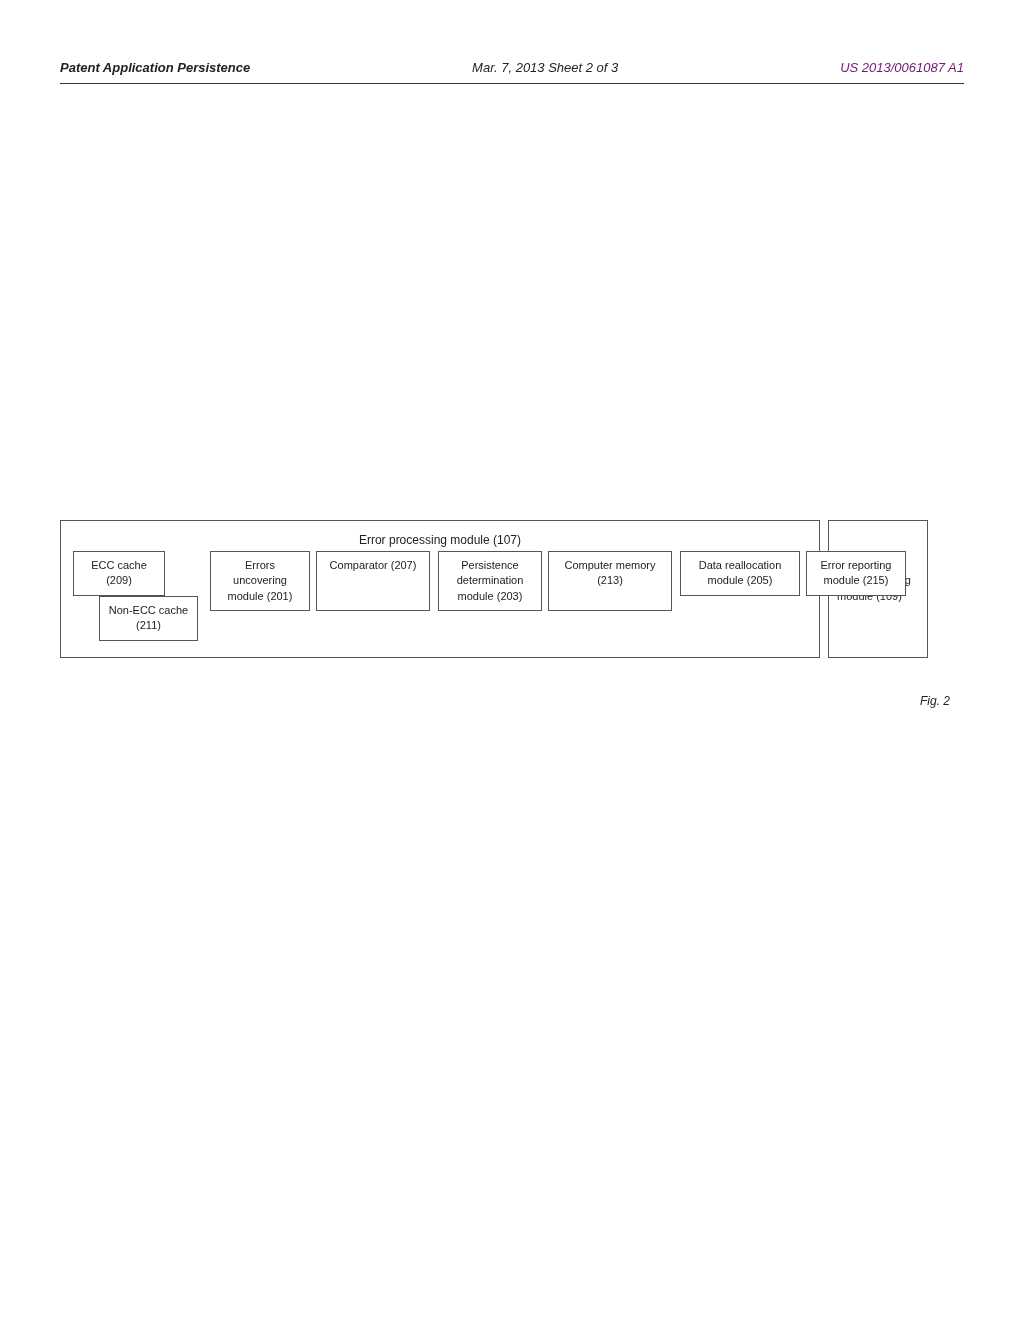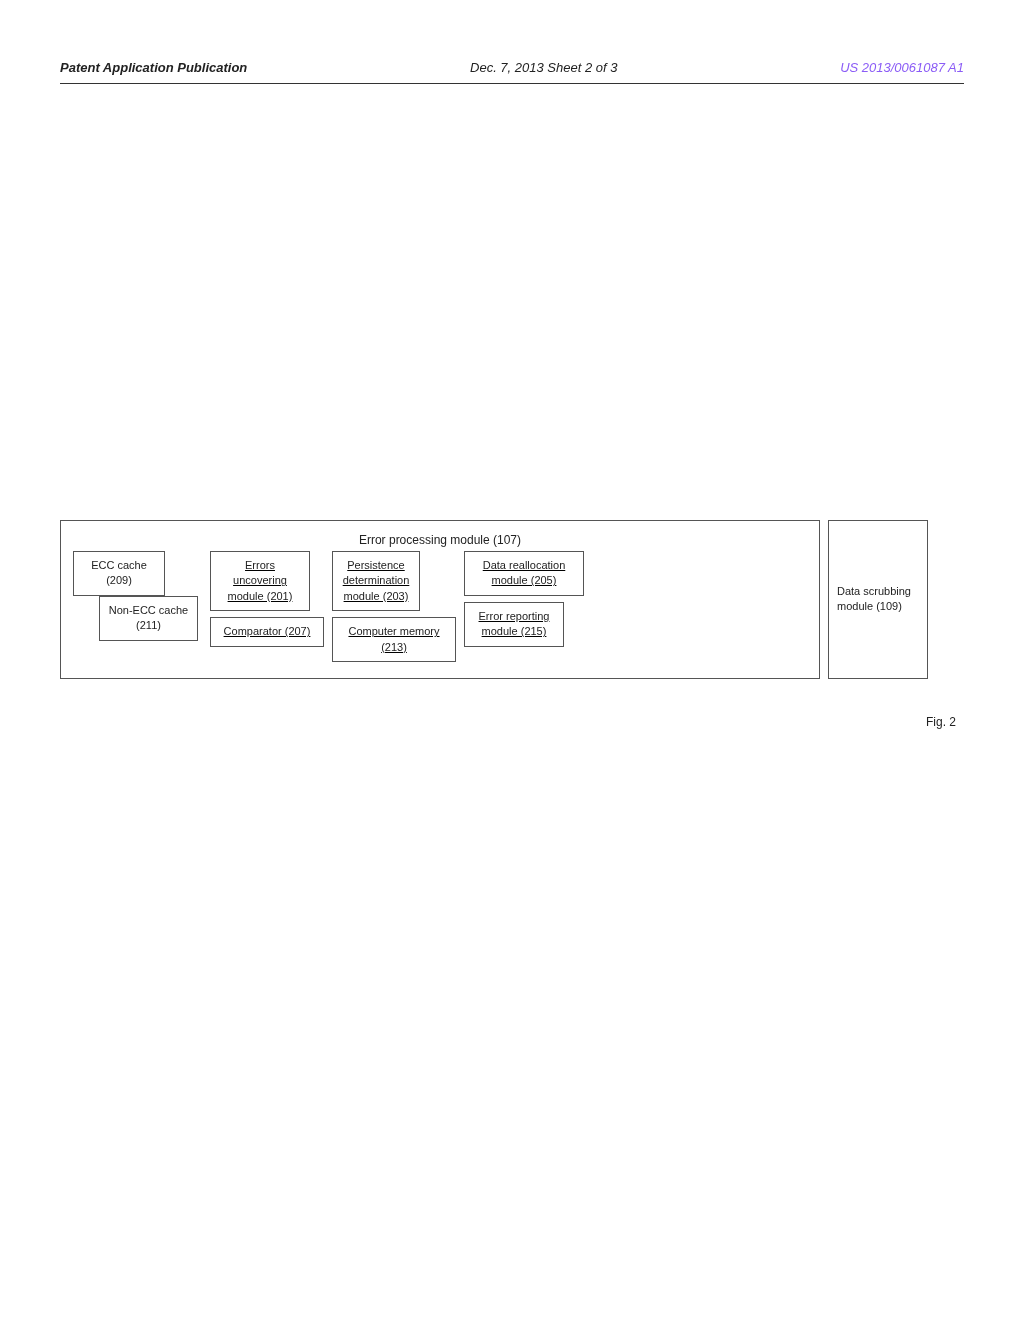--- a/index.html
+++ b/index.html
@@ -45,21 +45,21 @@
     }
 
     .header-center {
       font-size: 13px;
       color: #222;
       font-style: italic;
     }
 
     .header-right {
       font-size: 13px;
-      color: #8b5cf6;
+      color: #701a75;
       font-style: italic;
     }
 
     
     .diagram-area {
       position: absolute;
       top: 520px;
       left: 60px;
       right: 60px;
     }
@@ -114,21 +114,21 @@
 
     .errors-uncovering-box {
       width: 100px;
     }
 
     .comparator-box {
       width: 114px;
     }
 
     .persistence-box {
-      width: 88px;
+      width: 104px;
     }
 
     .computer-memory-box {
       width: 124px;
     }
 
     .data-reallocation-box {
       width: 120px;
     }
 
@@ -154,40 +154,40 @@
     .diagram-wrapper {
       display: flex;
       align-items: stretch;
       gap: 8px;
     }
 
     
     .fig-label {
       position: absolute;
       bottom: -50px;
-      right: 8px;
+      right: 14px;
       font-size: 12px;
       color: #222;
+      font-style: italic;
     }
 
     .sub-column {
       display: flex;
-      flex-direction: column;
+      flex-direction: row;
       gap: 6px;
-      text-decoration: underline;
     }
   </style>
 </head>
 <body>
 
 <div class="page">
 
   <div class="header">
-    <span class="header-left">Patent Application Publication</span>
-    <span class="header-center">Dec. 7, 2013   Sheet 2 of 3</span>
+    <span class="header-left">Patent Application Persistence</span>
+    <span class="header-center">Mar. 7, 2013   Sheet 2 of 3</span>
     <span class="header-right">US 2013/0061087 A1</span>
   </div>
 
   <div class="diagram-area">
     <div class="diagram-wrapper">
 
       <div class="error-processing-outer">
         <div class="error-processing-title">Error processing module (107)</div>
 
         <div class="inner-row">

